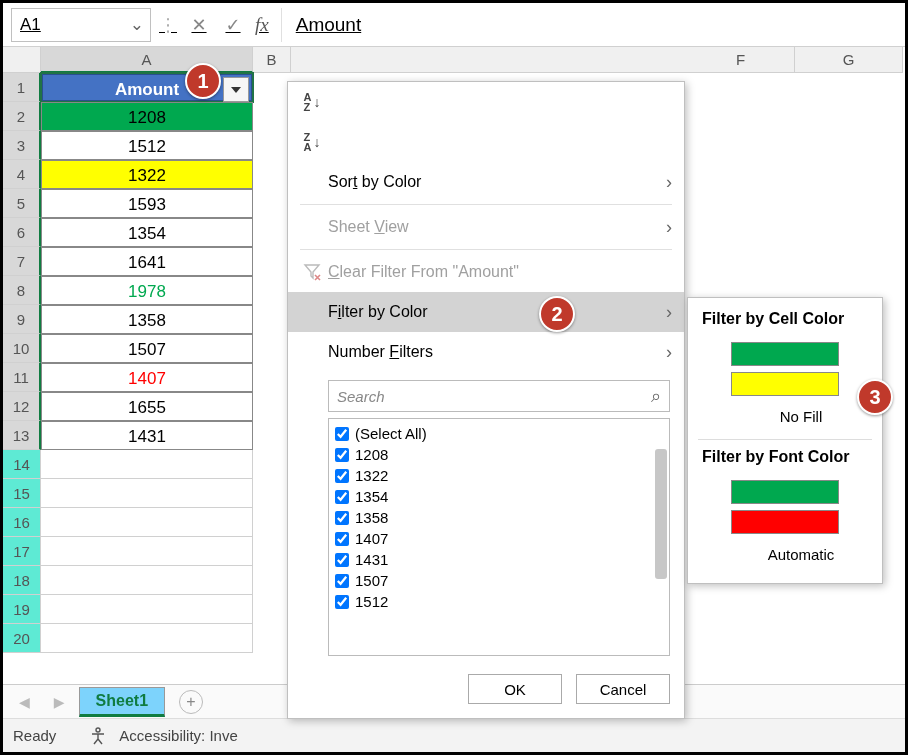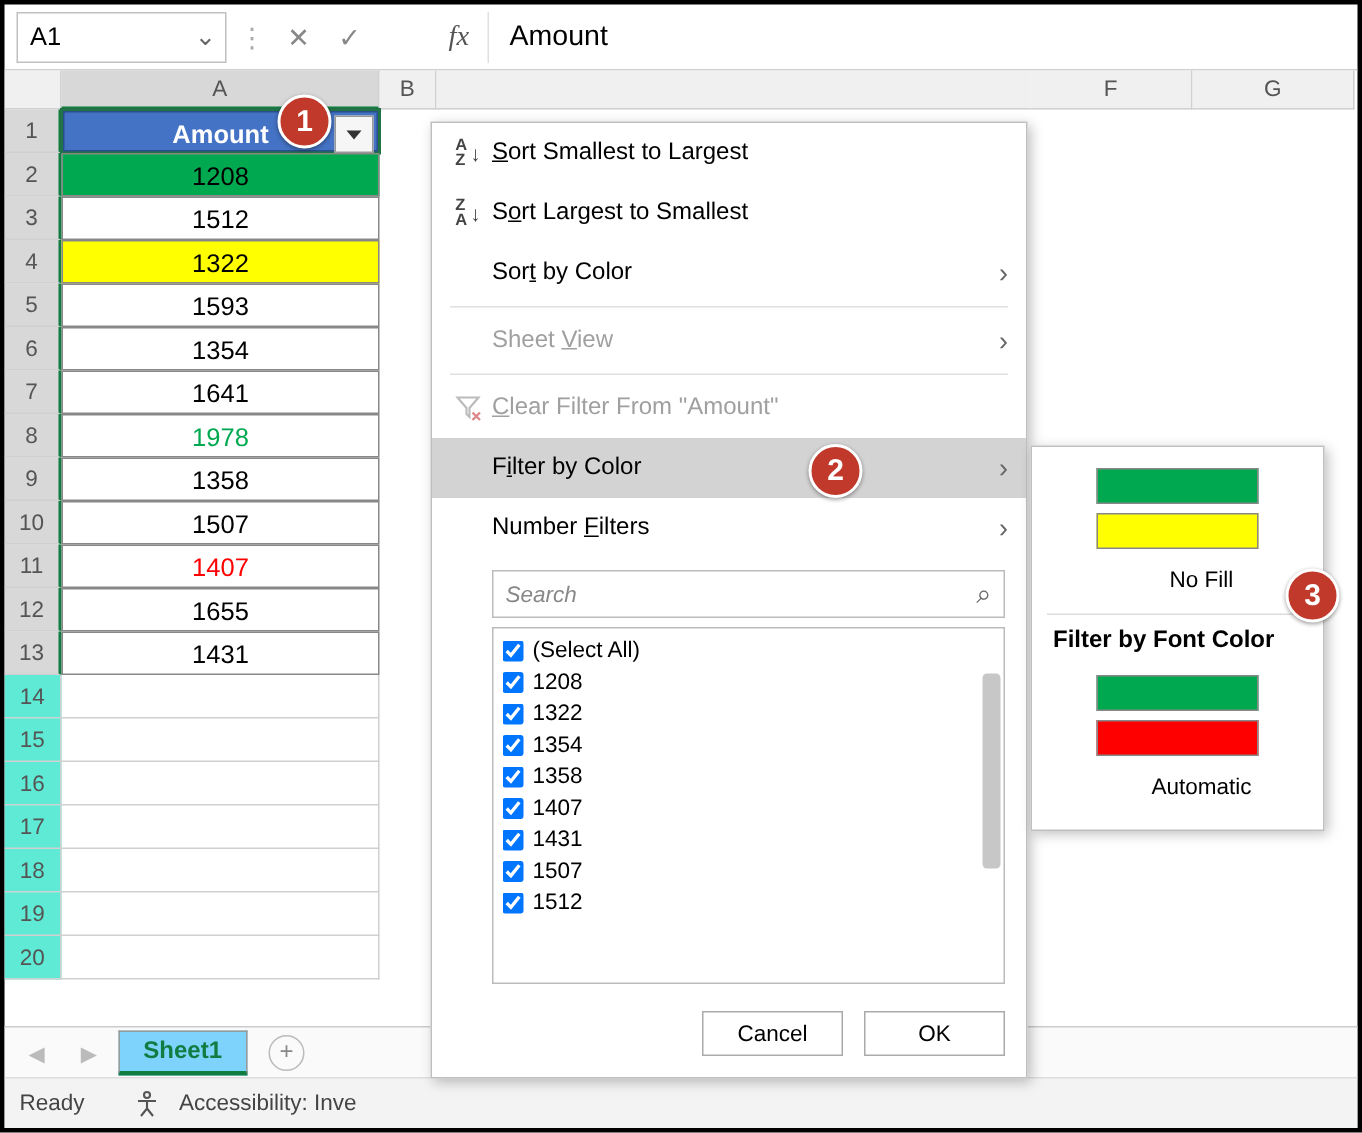--- a/index.html
+++ b/index.html
@@ -1,22 +1,22 @@
 <!DOCTYPE html>
 <html><head>
 <meta charset="utf-8">
 <style>
   * { box-sizing: border-box; margin: 0; padding: 0; }
   body { font-family: "Segoe UI", Arial, sans-serif; font-size: 14px; background: #fff; width: 908px; height: 755px; position: relative; overflow: hidden; border: 3px solid #000; }
-  .formula-bar { display: flex; align-items: center; height: 44px; border-bottom: 1px solid #d0d0d0; padding: 4px 8px; gap: 6px; }
+  .formula-bar { display: flex; align-items: center; height: 44px; border-bottom: 1px solid #d0d0d0; padding: 4px 8px; gap: 6px; text-decoration: underline; }
   .name-box { width: 140px; height: 34px; border: 1px solid #c0c0c0; display: flex; align-items: center; padding: 0 8px; position: relative; font-size: 17px; }
   .name-box .chev { position: absolute; right: 6px; color: #666; }
   .fb-sep { color: #aaa; padding: 0 2px; font-size: 18px; }
   .fb-btn { width: 28px; height: 28px; display: flex; align-items: center; justify-content: center; color: #888; font-size: 18px; }
-  .fx { font-style: italic; font-family: Georgia, serif; font-size: 19px; color: #555; padding: 0 6px 0 2px; margin-left: 44px; }
+  .fx { font-style: italic; font-family: Georgia, serif; font-size: 19px; color: #555; padding: 0 6px 0 2px; }
   .formula-input { flex: 1; height: 34px; border-left: 1px solid #e0e0e0; padding: 0 14px; font-size: 19px; display: flex; align-items: center; }
 
   .grid-area { position: relative; height: 600px; }
   .col-headers { display: flex; height: 26px; }
   .corner { width: 38px; border-right: 1px solid #d0d0d0; border-bottom: 1px solid #d0d0d0; background: #f0f0f0; }
   .col-h { width: 212px; text-align: center; border-right: 1px solid #d0d0d0; border-bottom: 1px solid #d0d0d0; background: #f0f0f0; color: #555; line-height: 26px; font-size: 15px; }
   .col-h.colA { background: #d8d8d8; border-bottom: 2px solid #107c41; }
   .col-h.narrow { width: 38px; }
   .col-h.colF, .col-h.colG { width: 108px; }
 
@@ -188,30 +188,28 @@
 <div class="callout c3">3</div>
 
 <div class="context-menu">
   <div class="menu-item">
     <span class="icon-slot">
         <span class="az-icon">
           <span class="letters">A<br>Z</span>
           <span class="darr">↓</span>
         </span>
       </span>
-    <span><span class="under">S</span>ort Smallest to Largest</span>
   </div>
   <div class="menu-item">
     <span class="icon-slot">
         <span class="az-icon">
           <span class="letters">Z<br>A</span>
           <span class="darr">↓</span>
         </span>
       </span>
-    <span>S<span class="under">o</span>rt Largest to Smallest</span>
   </div>
   <div class="menu-item">
     <span class="icon-slot"></span>
     <span>Sor<span class="under">t</span> by Color</span>
     <span class="arrow">›</span>
   </div>
   <div class="menu-sep"></div>
   <div class="menu-item disabled">
     <span class="icon-slot"></span>
     <span>Sheet <span class="under">V</span>iew</span>
@@ -276,26 +274,27 @@
           <input type="checkbox" checked="" style="">
           <span>1507</span>
         </div>
         <div class="flist-item">
           <input type="checkbox" checked="" style="">
           <span>1512</span>
         </div>
       </div>
   </div>
   <div class="menu-buttons">
+    <button>OK</button>
     <button>Cancel</button>
-    <button>OK</button>
   </div>
 </div>
 
 <div class="color-submenu">
+  <div class="sm-title">Filter by Cell Color</div>
   <div class="color-swatch sw-green"></div>
   <div class="color-swatch sw-yellow"></div>
   <div class="sm-text">No Fill</div>
   <div class="sm-sep"></div>
   <div class="sm-title">Filter by Font Color</div>
   <div class="color-swatch sw-green"></div>
   <div class="color-swatch sw-red"></div>
   <div class="sm-text">Automatic</div>
 </div>
 

